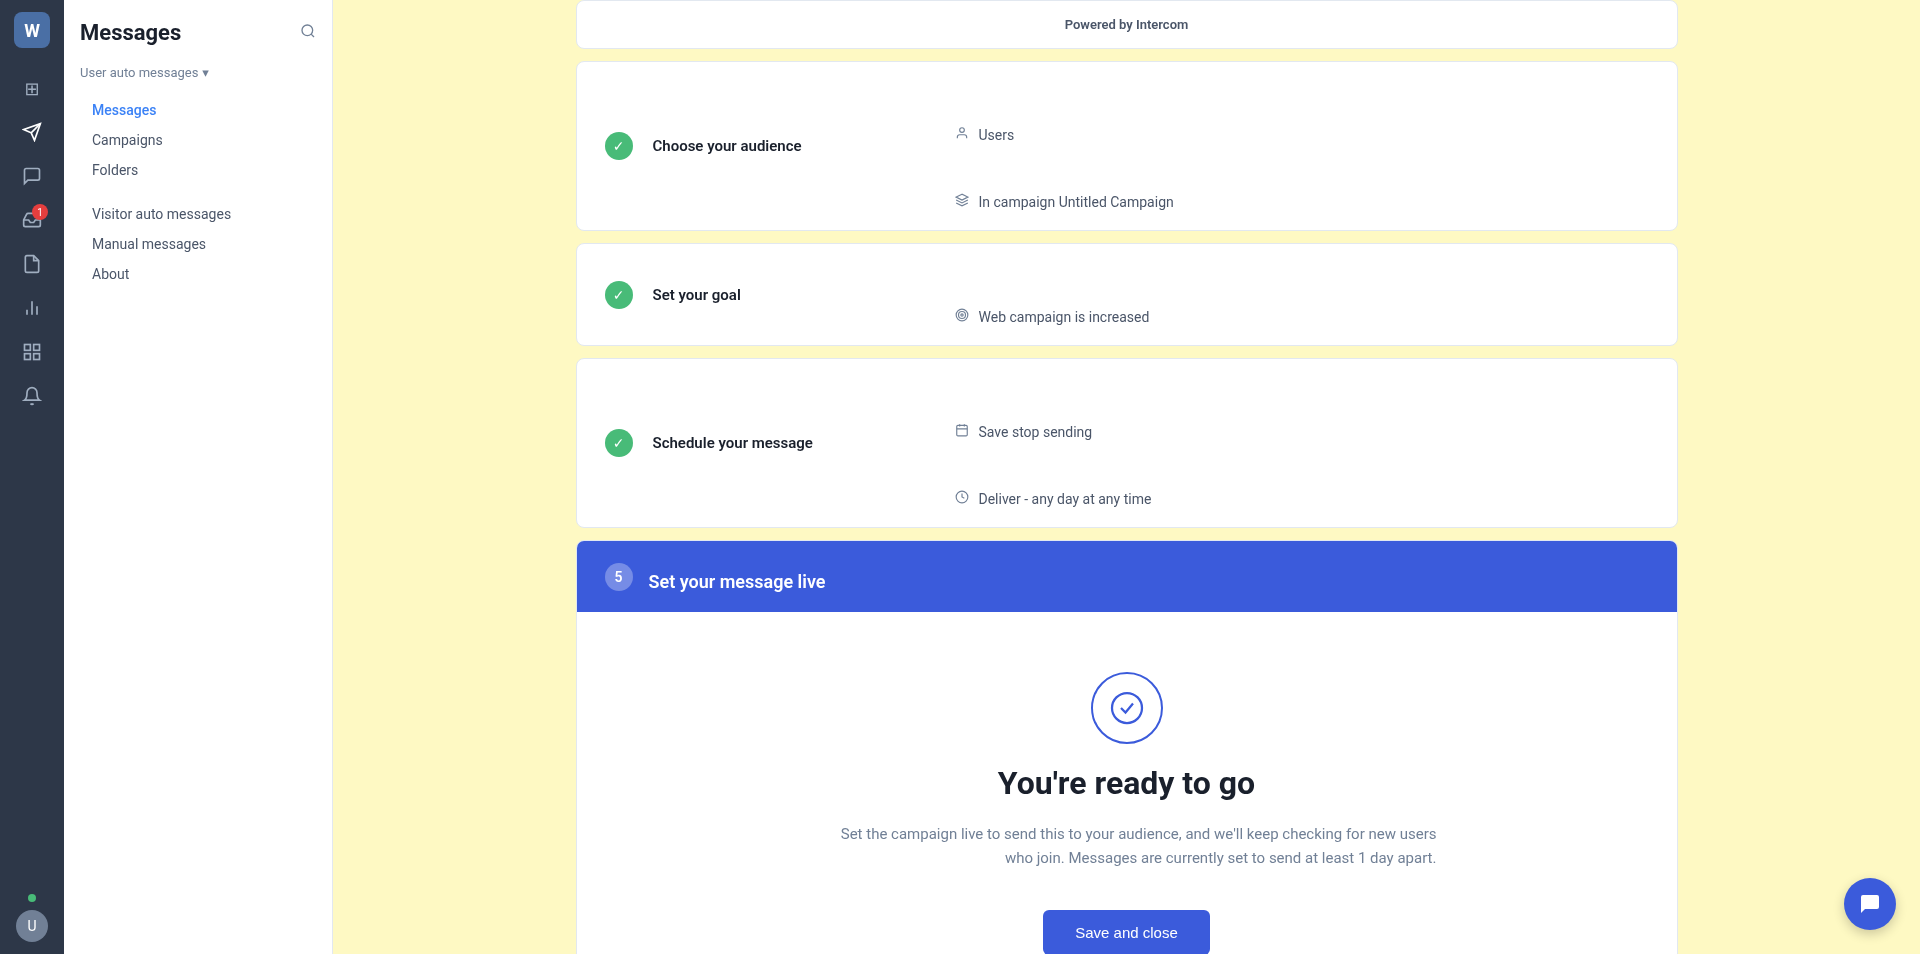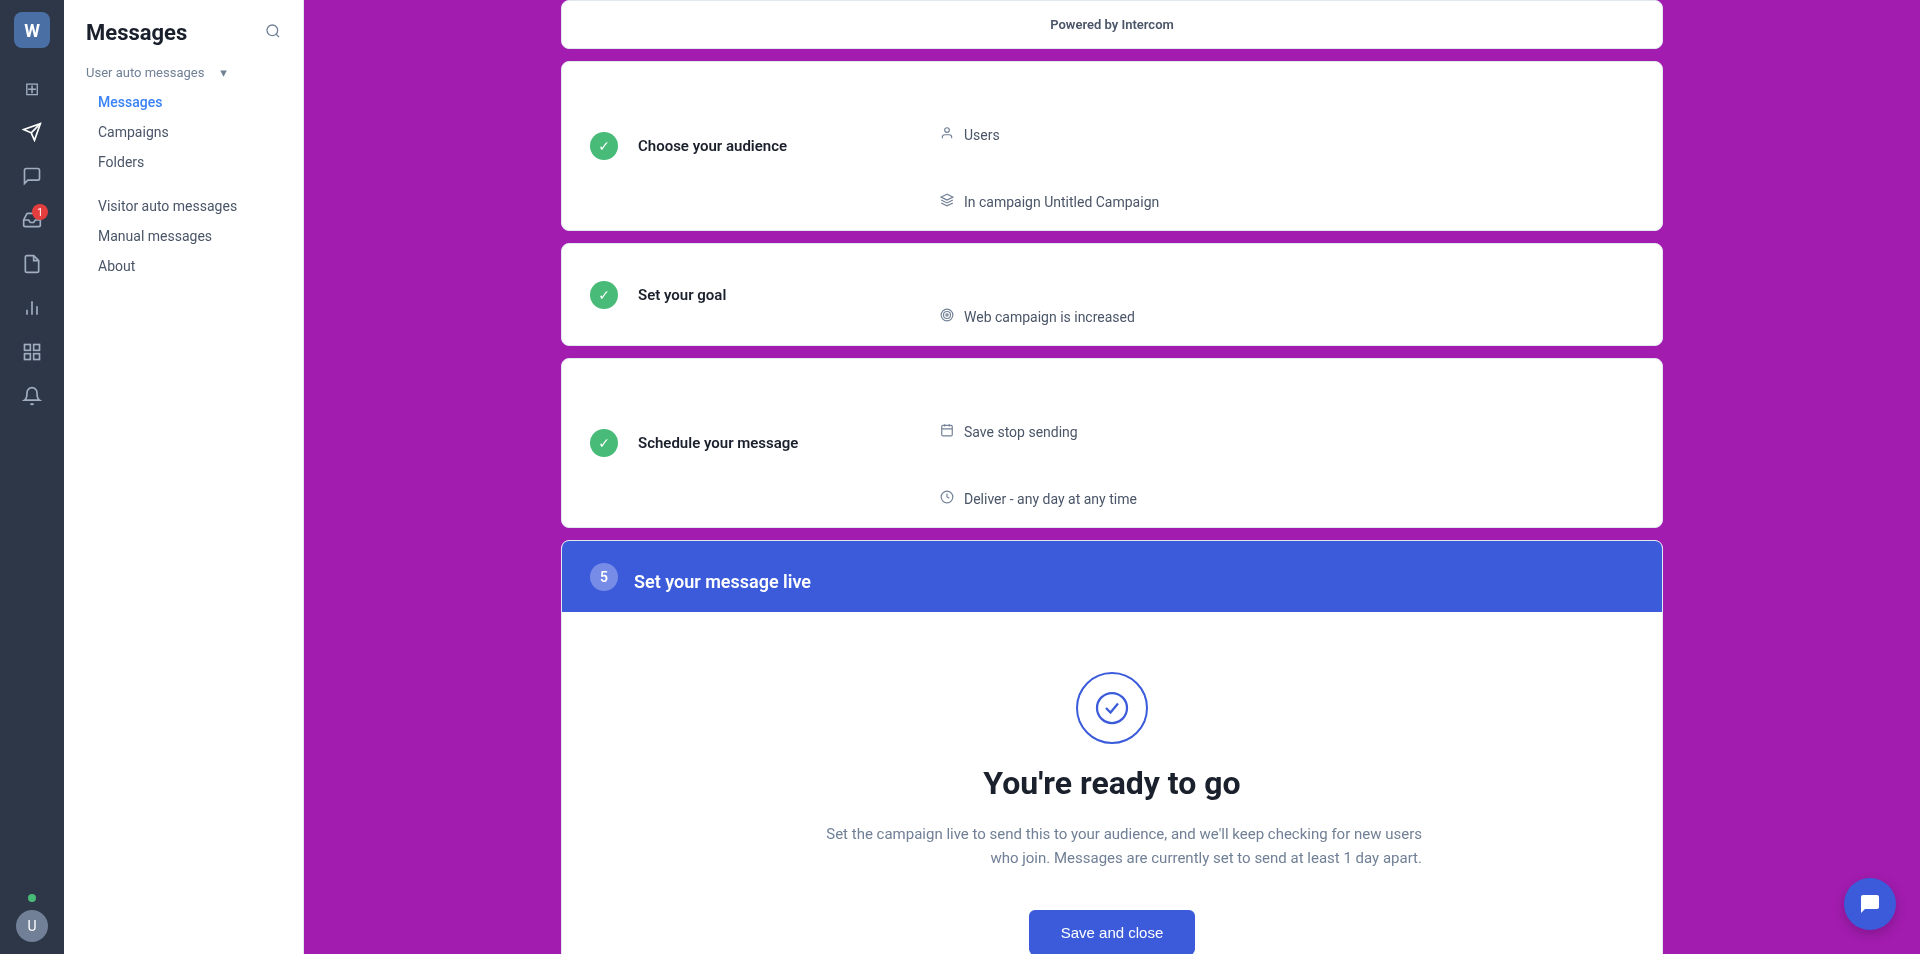--- a/index.html
+++ b/index.html
@@ -57,58 +57,58 @@
     }
     .online-dot {
       width: 8px; height: 8px;
       background: #48bb78;
       border-radius: 50%;
       margin-bottom: 4px;
     }
 
     
     .nav-panel {
-      width: 240px;
+      width: 269px;
       background: white;
       border-right: 1px solid #e2e8f0;
-      padding: 20px 22px;
+      padding: 20px 16px;
       flex-shrink: 0;
       overflow-y: auto;
     }
     .nav-header {
       display: flex; align-items: center; justify-content: space-between;
       margin-bottom: 20px;
     }
     .nav-title {
       font-size: 22px; font-weight: 700; color: #1a202c;
     }
     .nav-search-icon { color: #718096; cursor: pointer; font-size: 16px; }
     .nav-section-label {
       font-size: 13px; color: #718096;
-      display: flex; align-items: center; gap: 16px;
-      margin-bottom: 8px;
+      display: flex; align-items: center; gap: 4px;
+      margin-bottom: 16px;
       cursor: pointer;
     }
     .nav-item {
       padding: 6px 12px;
       border-radius: 6px;
       font-size: 14px;
       color: #4a5568;
       cursor: pointer;
       margin-bottom: 2px;
     }
     .nav-item.active { color: #3b82f6; font-weight: 500; }
     .nav-group { margin-bottom: 16px; }
 
     
     .main {
       flex: 1;
       overflow-y: auto;
       padding: 0;
-      background: #a21caf;
+      background: #fef9c3;
     }
     .content-area {
       max-width: 1150px;
       margin: 0 auto;
       padding: 0 24px 40px;
     }
 
     
     .card {
       background: white;

